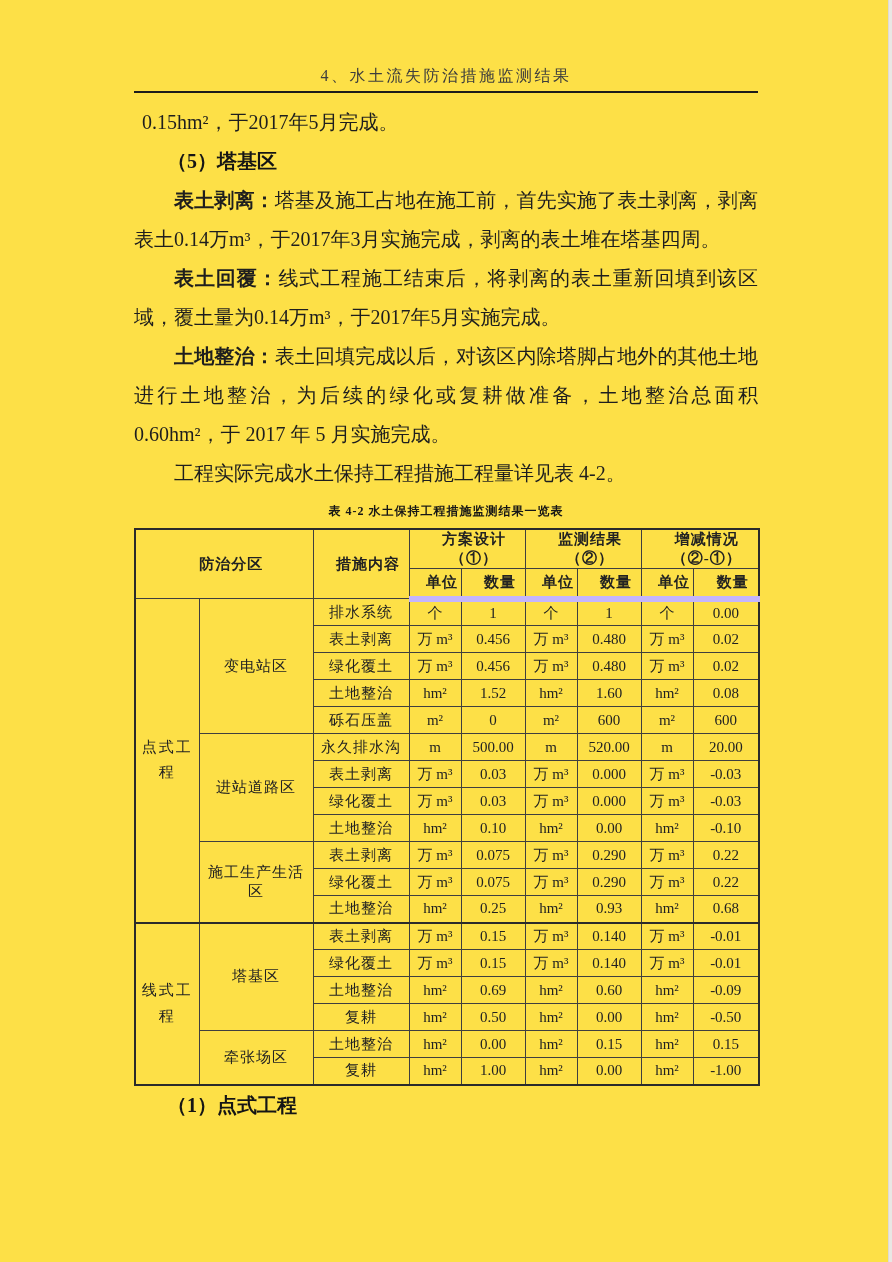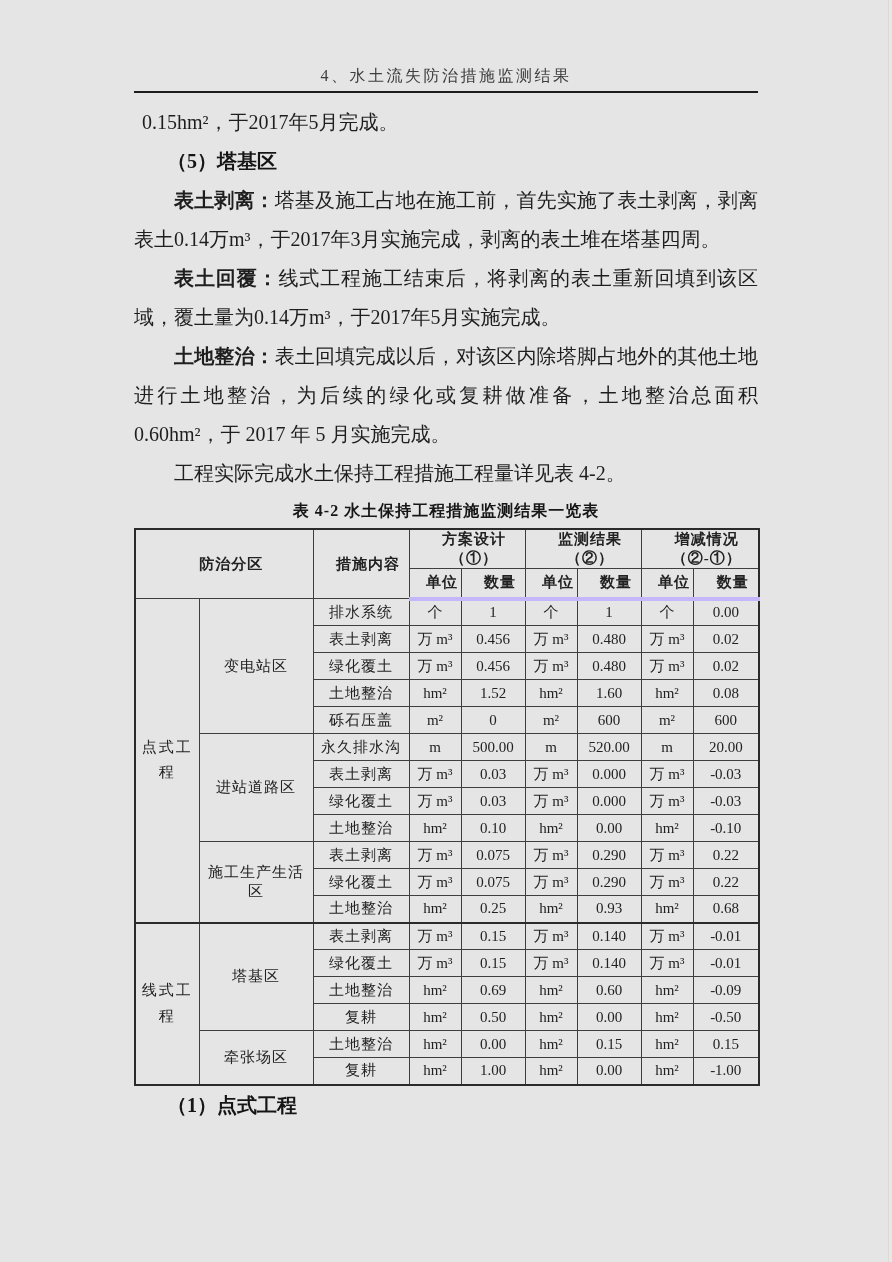--- a/index.html
+++ b/index.html
@@ -5,21 +5,21 @@
   * { box-sizing: border-box; }
   html,body { margin:0; padding:0; }
   body {
     width:892px; height:1262px;
     background:#ffffff;
     font-family:"Liberation Serif","DejaVu Serif",serif;
     color:#1f1f1f;
     position:relative;
     overflow:hidden;
   }
-  .page { position:relative; width:892px; height:1262px; background:#e5e5e5; }
+  .page { position:relative; width:892px; height:1262px; background:#fde047; }
   
   .scan-edge-right {
     position:absolute; top:0; right:0; width:4px; height:100%;
     background:#e9e7e4; border-left:1px solid #dddad6;
   }
   .content { position:absolute; left:134px; top:0; width:624px; }
 
   .running-header-text {
     padding-top:66px;
     text-align:center;
@@ -39,21 +39,21 @@
   .lead { font-weight:bold; }
   .sub-heading {
     font-size:20px; line-height:39px; margin:0;
     font-weight:bold; padding-left:33px; color:#151515;
   }
 
   .table-title {
     margin-top:6px;
     text-align:center;
     font-weight:bold;
-    font-size:16px;
+    font-size:12px;
     line-height:24px;
     color:#161616;
     letter-spacing:1px;
   }
 
   table.monitor-table {
     margin-top:5px;
     width:624px;
     border-collapse:collapse;
     table-layout:fixed;
@@ -67,21 +67,21 @@
     padding:0 2px;
     overflow:hidden;
   }
   table.monitor-table { border:2px solid #2b2b2b; }
   table.monitor-table thead th {
     font-weight:bold;
     height:30px;
     letter-spacing:1px;
     padding-left:16px;
   }
-  table.monitor-table thead tr:last-child th { border-bottom:4px solid #c4b5fd; }
+  table.monitor-table thead tr:last-child th { border-bottom:6px solid #c4b5fd; }
   table.monitor-table tbody td { height:27px; }
   table.monitor-table tbody tr.section-start td { border-top:2px solid #2b2b2b; }
   td.zone-type { letter-spacing:2px; line-height:1.7; padding:0 6px; }
   td.zone-name { letter-spacing:1px; }
   td.measure   { letter-spacing:1px; }
 
   .after-table { margin-top:14px; }
 
   .footer {
     position:absolute; left:134px; top:1168px; width:624px;

